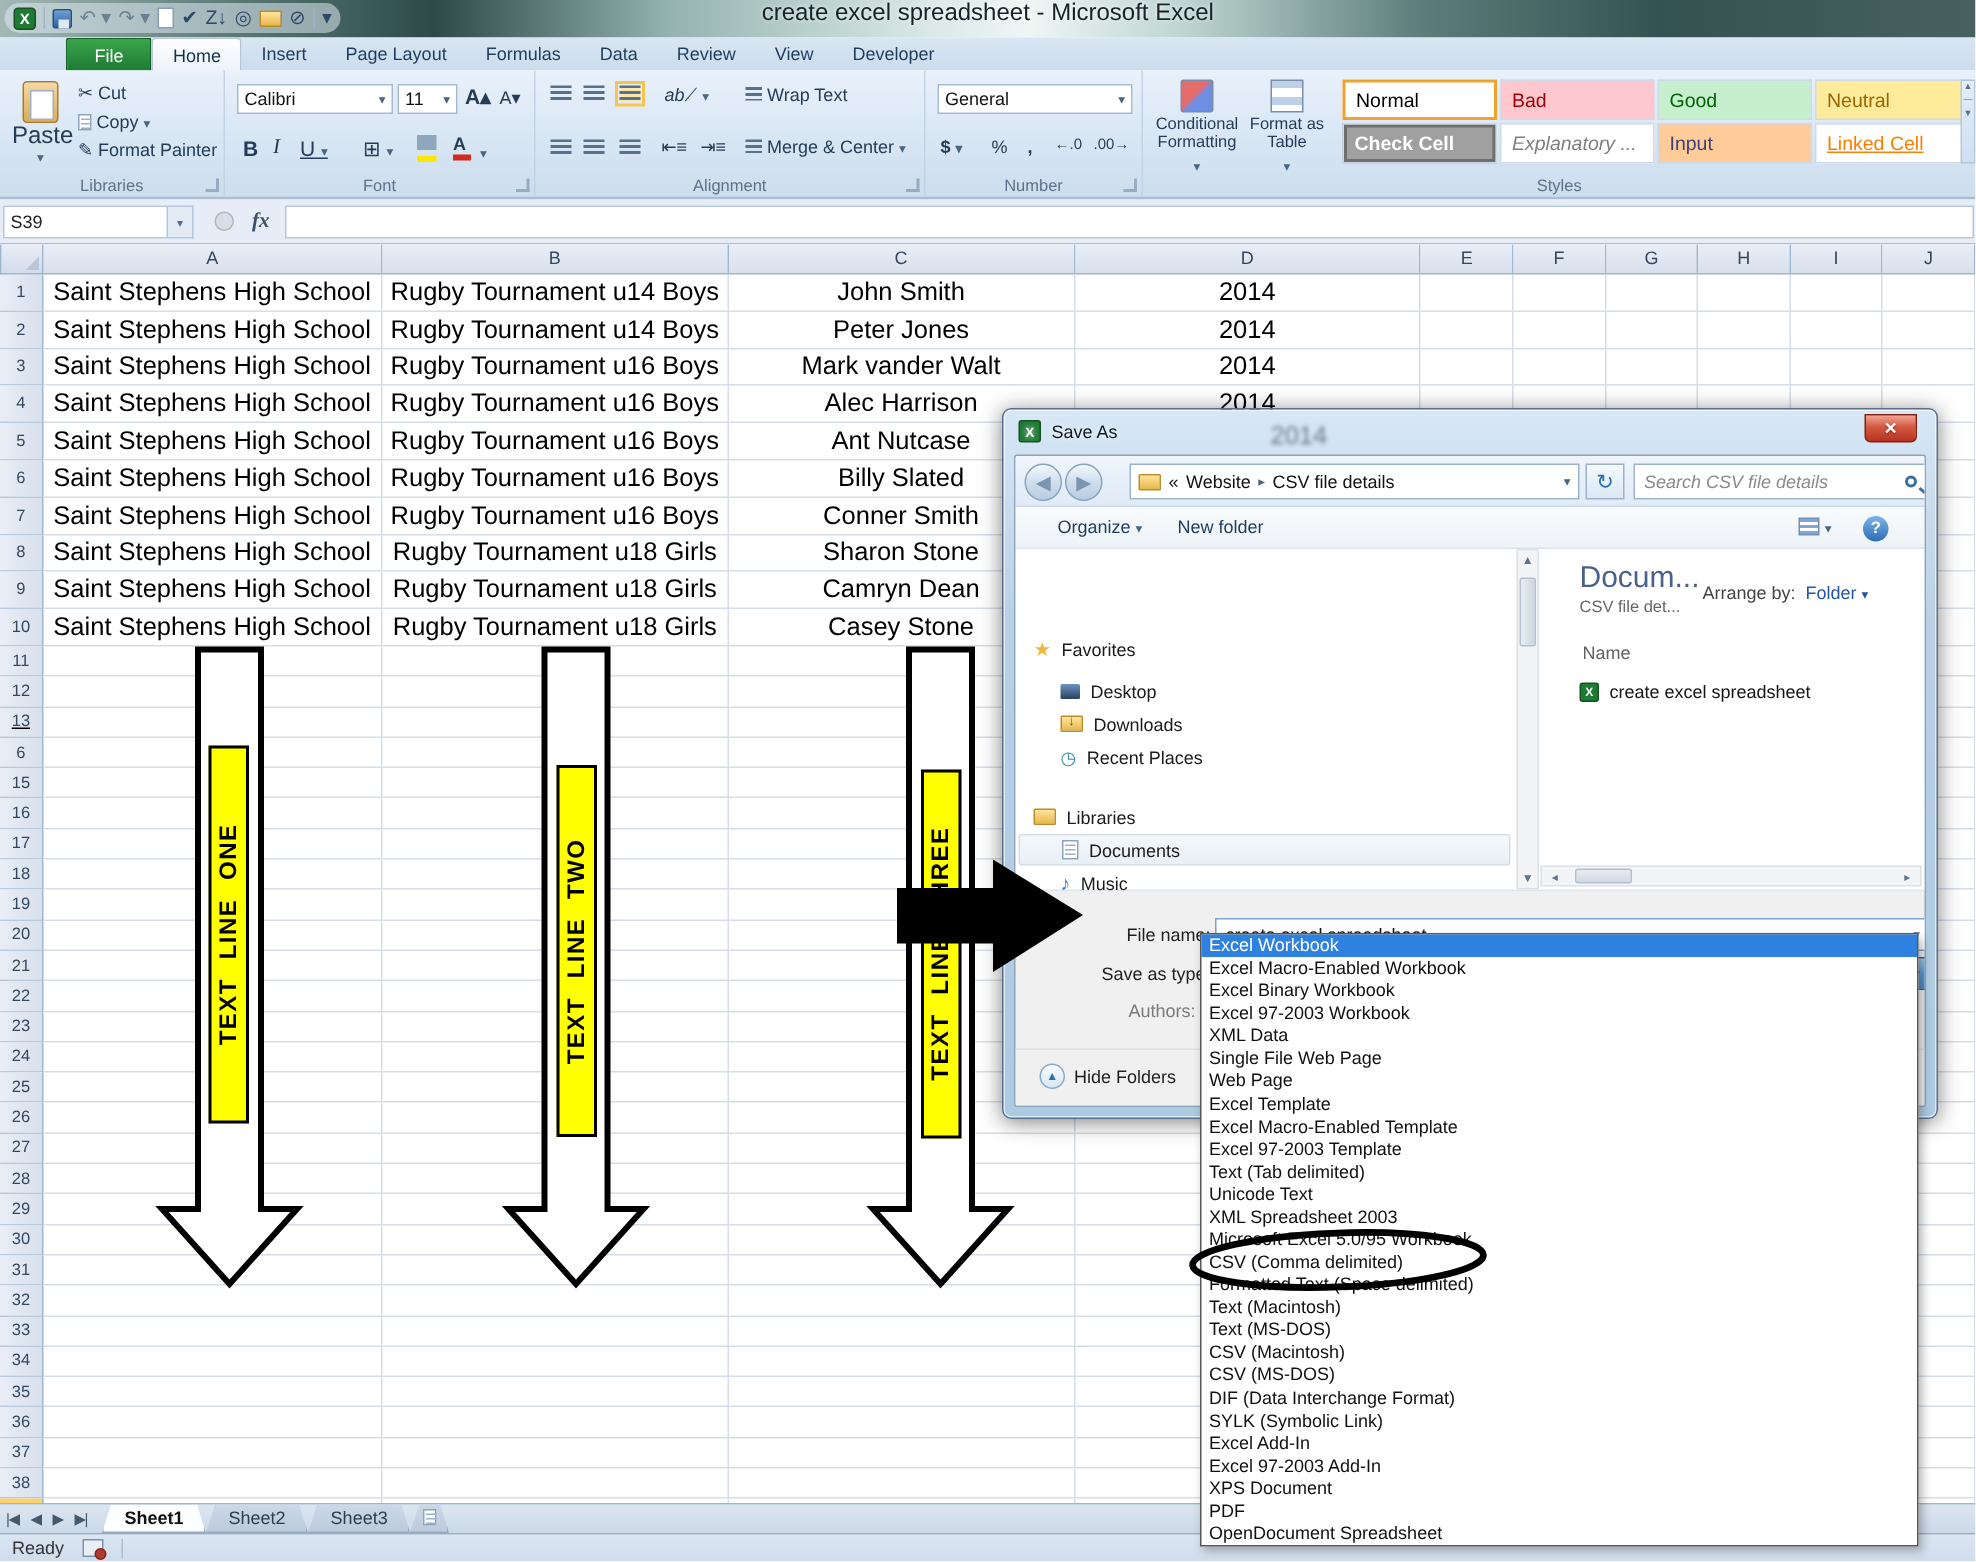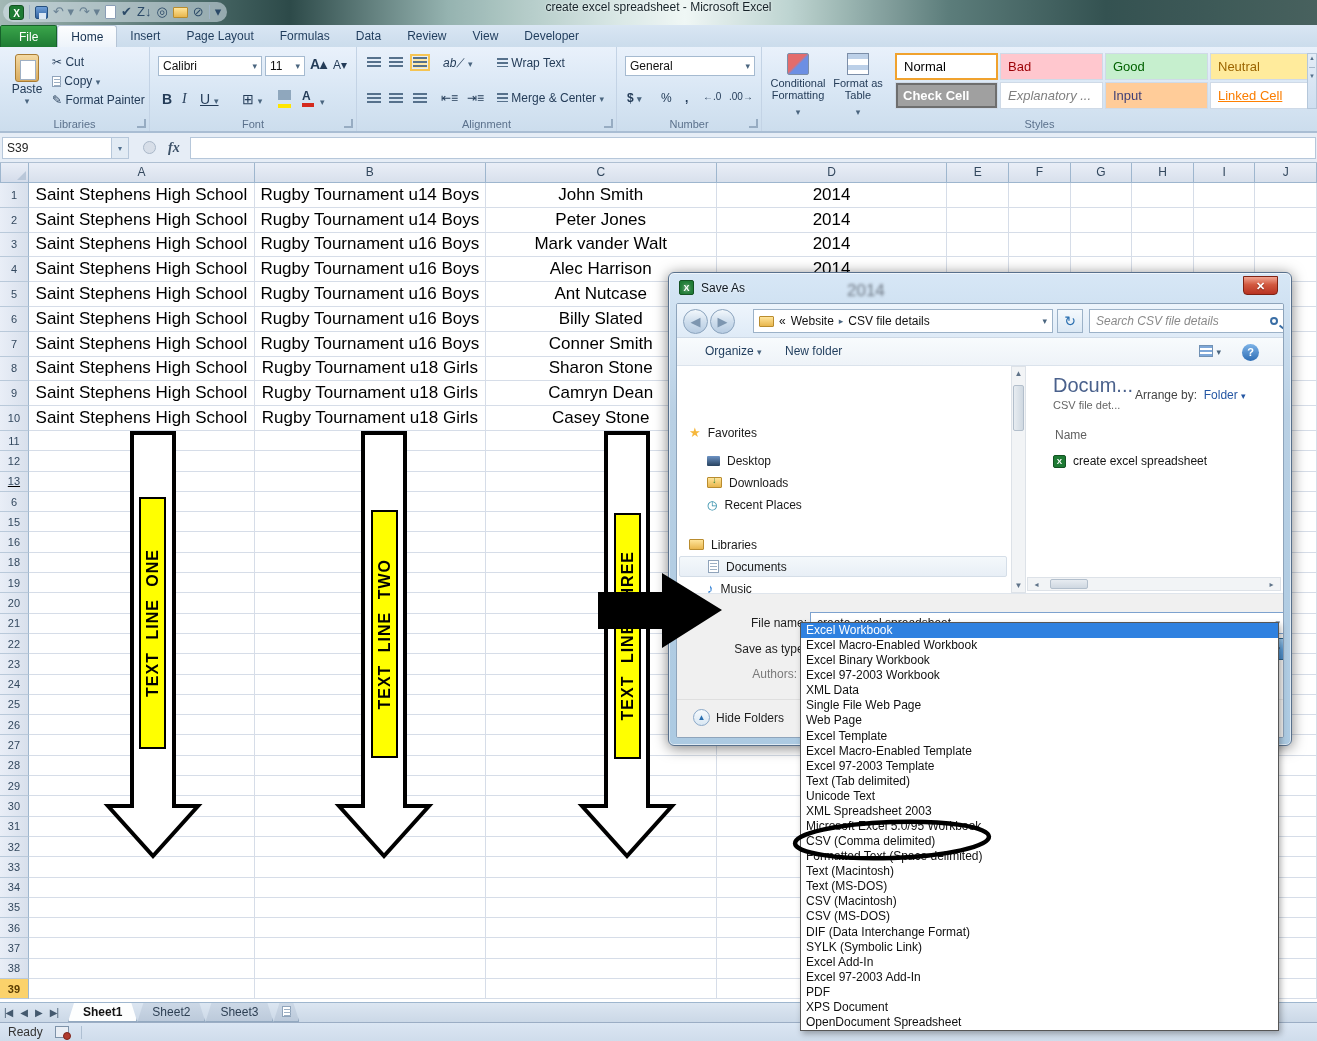--- a/index.html
+++ b/index.html
@@ -4,35 +4,35 @@
 <style>
   * { margin:0; padding:0; box-sizing:border-box; }
   html,body { width:1317px; height:1041px; overflow:hidden; }
   body { position:relative; font-family:"Liberation Sans", sans-serif; background:#fff; }
   .abs { position:absolute; }
 
   
   #titlebar { left:0; top:0; width:1317px; height:25px;
     background:linear-gradient(90deg,#9fb9b6 0%,#48706d 14%,#274c4a 22%,#8fb5b1 34%,#d7e9e6 47%,#eef7f5 52%,#b9d5d1 60%,#567f7c 72%,#2e5452 84%,#43625f 100%);
     filter:saturate(.8); }
-  #title-text { width:100%; text-align:center; top:0; font-size:12px; color:#13232a; text-shadow:0 0 3px rgba(255,255,255,.8); }
+  #title-text { width:100%; text-align:center; top:0; font-size:16px; color:#13232a; text-shadow:0 0 3px rgba(255,255,255,.8); }
   #qat { left:3px; top:2px; display:flex; align-items:center; gap:5px; height:20px;
     padding:0 6px; background:rgba(220,232,240,.55); border-radius:10px; }
   .qat-i { font-size:13px; line-height:16px; color:#2c4a68; }
   .qat-logo { width:15px; height:15px; background:#1e7b34; color:#fff; font-weight:bold; font-size:10px;
     text-align:center; line-height:15px; border-radius:3px; border:1px solid #145223; }
   .qat-floppy { width:13px; height:13px; background:linear-gradient(#6f9fd8,#33639e); border:1px solid #26507f; border-radius:2px; position:relative; }
   .qat-floppy::after { content:""; position:absolute; left:3px; top:6px; width:7px; height:6px; background:#dce8f4; }
   .qat-doc { width:11px; height:14px; background:#fff; border:1px solid #8a9db5; border-radius:1px; }
   .qat-folder { width:15px; height:11px; background:linear-gradient(#ffe49a,#e8b64d); border:1px solid #b98c2e; border-radius:1px; }
   .qat-sep { width:1px; height:14px; background:#9fb3c6; }
   .dim { opacity:.55; }
 
   
-  #tabrow { left:0; top:25px; width:1317px; height:22px; background:linear-gradient(#d9e6f3,#cbdcec); }
+  #tabrow { left:0; top:25px; width:1317px; height:22px; background:linear-gradient(#d9e6f3,#cbdcec);padding-left:44px; }
   .rtab { display:inline-block; height:22px; line-height:22px; padding:0 13px; font-size:12px; color:#1f3c5c; vertical-align:top; }
   .rtab.file { background:linear-gradient(#3aa54a,#1e7b34); color:#fff; border:1px solid #16622a; border-bottom:none;
     border-radius:2px 2px 0 0; padding:0 18px; }
   .rtab.active { background:linear-gradient(#fdfeff,#edf3fa); border:1px solid #b5c4d6; border-bottom:none; border-radius:3px 3px 0 0; color:#15304f; }
 
   
   #ribbon { left:0; top:47px; width:1317px; height:86px;
     background:linear-gradient(#e9f1fb,#d8e6f4 55%,#ccdded); border-bottom:2px solid #a9bdd3; }
   .rgroup { position:absolute; top:0; height:84px; border-right:1px solid #c3d3e5; }
   .rglabel { position:absolute; bottom:1px; width:100%; text-align:center; font-size:11px; color:#5b718c; }
@@ -184,21 +184,21 @@
     <div class="qat-i">▾</div>
   </div>
 
 <div id="tabrow" class="abs"><span class="rtab file">File</span><span class="rtab active">Home</span><span class="rtab">Insert</span><span class="rtab">Page Layout</span><span class="rtab">Formulas</span><span class="rtab">Data</span><span class="rtab">Review</span><span class="rtab">View</span><span class="rtab">Developer</span></div>
 
 <div id="ribbon" class="abs">
 
   <div class="rgroup" style="left:0;width:150px;">
     <div class="abs" style="left:8px;top:7px;width:38px;text-align:center;">
       <div class="paste-icon" style="margin:0 auto;"></div>
-      <div style="font-size:12px;color:#243c58;">Paste</div>
+      <div style="font-size:16px;color:#243c58;">Paste</div>
       <div class="carr">▾</div>
     </div>
     <div class="rbtn" style="left:52px;top:8px;">✂ <span>Cut</span></div>
     <div class="rbtn" style="left:52px;top:27px;"><span class="i-doc" style="display:inline-block;width:9px;height:11px;vertical-align:-2px;"></span> <span>Copy</span> <span class="carr">▾</span></div>
     <div class="rbtn" style="left:52px;top:46px;">✎ <span>Format Painter</span></div>
     <div class="rglabel">Libraries</div>
     <div class="launcher"></div>
   </div>
 
   <div class="rgroup" style="left:150px;width:207px;">
@@ -491,20 +491,33 @@
       <div class="gcell-c" style="width: 240px; font-size: 12px;"></div>
       <div class="gcell-c" style="width: 64px; font-size: 12px;"></div>
       <div class="gcell-c" style="width: 64px; font-size: 12px;"></div>
       <div class="gcell-c" style="width: 64px; font-size: 12px;"></div>
       <div class="gcell-c" style="width: 64px; font-size: 12px;"></div>
       <div class="gcell-c" style="width: 64px; font-size: 12px;"></div>
       <div class="gcell-c" style="width: 64px; font-size: 12px;"></div>
     </div>
     <div class="grow" style="height: 20.3px;">
       <div class="rhead">16</div>
+      <div class="gcell-c" style="width: 235px; font-size: 12px;"></div>
+      <div class="gcell-c" style="width: 240px; font-size: 12px;"></div>
+      <div class="gcell-c" style="width: 240px; font-size: 12px;"></div>
+      <div class="gcell-c" style="width: 240px; font-size: 12px;"></div>
+      <div class="gcell-c" style="width: 64px; font-size: 12px;"></div>
+      <div class="gcell-c" style="width: 64px; font-size: 12px;"></div>
+      <div class="gcell-c" style="width: 64px; font-size: 12px;"></div>
+      <div class="gcell-c" style="width: 64px; font-size: 12px;"></div>
+      <div class="gcell-c" style="width: 64px; font-size: 12px;"></div>
+      <div class="gcell-c" style="width: 64px; font-size: 12px;"></div>
+    </div>
+    <div class="grow" style="height: 20.3px;">
+      <div class="rhead">17</div>
       <div class="gcell-c" style="width: 235px; font-size: 12px;"></div>
       <div class="gcell-c" style="width: 240px; font-size: 12px;"></div>
       <div class="gcell-c" style="width: 240px; font-size: 12px;"></div>
       <div class="gcell-c" style="width: 240px; font-size: 12px;"></div>
       <div class="gcell-c" style="width: 64px; font-size: 12px;"></div>
       <div class="gcell-c" style="width: 64px; font-size: 12px;"></div>
       <div class="gcell-c" style="width: 64px; font-size: 12px;"></div>
       <div class="gcell-c" style="width: 64px; font-size: 12px;"></div>
       <div class="gcell-c" style="width: 64px; font-size: 12px;"></div>
       <div class="gcell-c" style="width: 64px; font-size: 12px;"></div>
@@ -939,22 +952,22 @@
     <div class="dd-item">CSV (Comma delimited)</div>
     <div class="dd-item">Formatted Text (Space delimited)</div>
     <div class="dd-item">Text (Macintosh)</div>
     <div class="dd-item">Text (MS-DOS)</div>
     <div class="dd-item">CSV (Macintosh)</div>
     <div class="dd-item">CSV (MS-DOS)</div>
     <div class="dd-item">DIF (Data Interchange Format)</div>
     <div class="dd-item">SYLK (Symbolic Link)</div>
     <div class="dd-item">Excel Add-In</div>
     <div class="dd-item">Excel 97-2003 Add-In</div>
+    <div class="dd-item">XPS Document</div>
     <div class="dd-item">PDF</div>
-    <div class="dd-item">XPS Document</div>
     <div class="dd-item">OpenDocument Spreadsheet</div>
   </div>
 
 <div id="anno-over" class="abs">
   <svg width="1317" height="1041">
     <polygon points="598,592 662,592 662,573 722,610 662,648 662,629 598,629" fill="#000"></polygon>
     <ellipse cx="892" cy="840" rx="97" ry="18" transform="rotate(-2 892 840)" fill="none" stroke="#000" stroke-width="4.5"></ellipse>
   </svg>
 </div>
 

